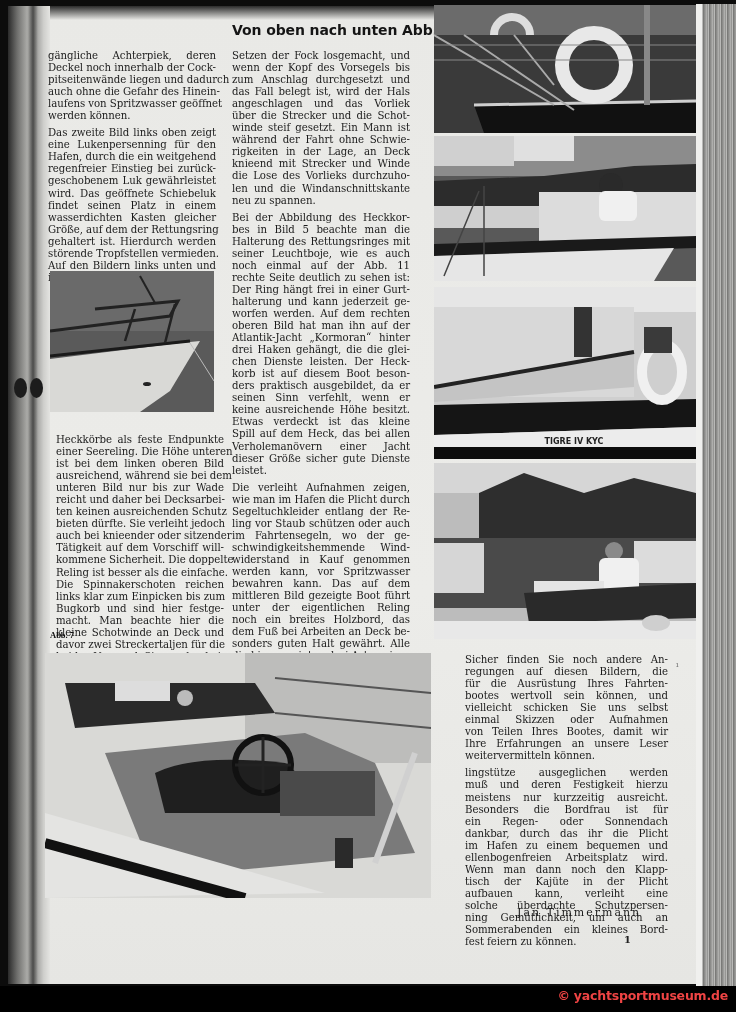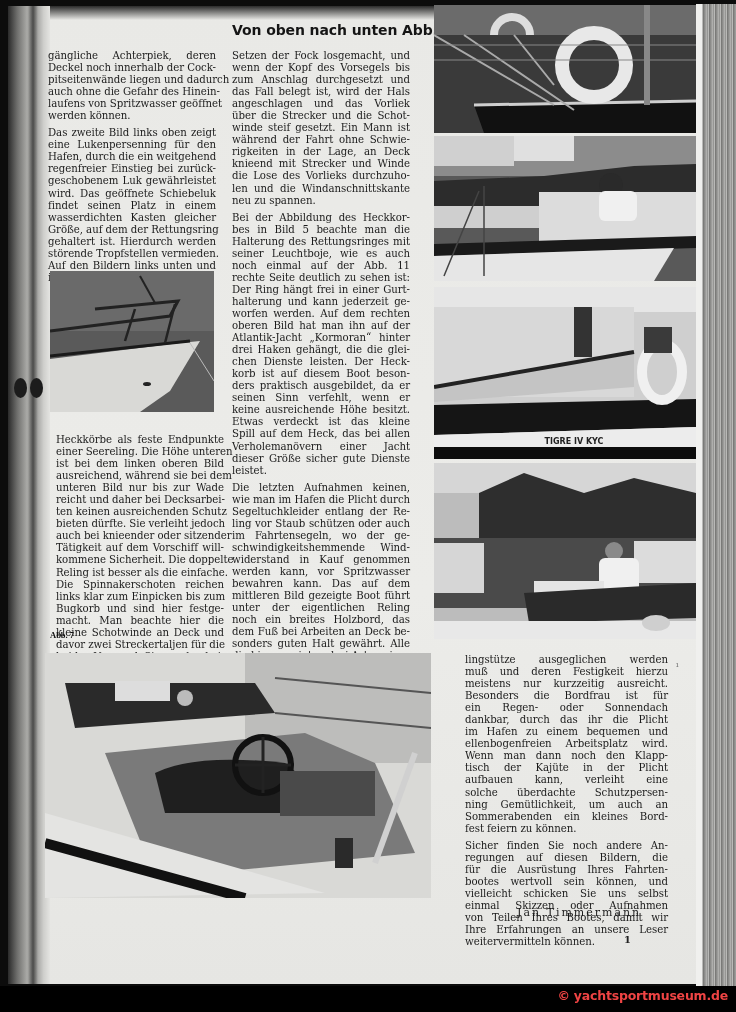--- a/index.html
+++ b/index.html
@@ -165,21 +165,21 @@
       <span class="ln">ders praktisch ausgebildet, da er</span>
       <span class="ln">seinen Sinn verfehlt, wenn er</span>
       <span class="ln">keine ausreichende Höhe besitzt.</span>
       <span class="ln">Etwas verdeckt ist das kleine</span>
       <span class="ln">Spill auf dem Heck, das bei allen</span>
       <span class="ln">Verholemanövern einer Jacht</span>
       <span class="ln">dieser Größe sicher gute Dienste</span>
       <span class="ln last">leistet.</span>
     </p>
     <p>
-      <span class="ln">Die letzten Aufnahmen keinen,</span>
+      <span class="ln">Die verleiht Aufnahmen zeigen,</span>
       <span class="ln">wie man im Hafen die Plicht durch</span>
       <span class="ln">Segeltuchkleider entlang der Re-</span>
       <span class="ln">ling vor Staub schützen oder auch</span>
       <span class="ln">im Fahrtensegeln, wo der ge-</span>
       <span class="ln">schwindigkeitshemmende Wind-</span>
       <span class="ln">widerstand in Kauf genommen</span>
       <span class="ln">werden kann, vor Spritzwasser</span>
       <span class="ln">bewahren kann. Das auf dem</span>
       <span class="ln">mittleren Bild gezeigte Boot führt</span>
       <span class="ln">unter der eigentlichen Reling</span>
@@ -189,46 +189,46 @@
       <span class="ln">die hier gezeigten drei Arten einer</span>
       <span class="ln">Reling verzichten jedoch auf</span>
       <span class="ln">einen Heckkorb, wodurch sie den</span>
       <span class="ln">„Seezaun“ im wesentlichen seiner</span>
       <span class="ln">Festigkeit berauben, da nun aller</span>
       <span class="ln last">Außendruck von der letzten Re-</span>
     </p>
   </div>
 <div class="col" id="col3">
     <p>
+      <span class="ln">Sicher finden Sie noch andere An-</span>
+      <span class="ln">regungen auf diesen Bildern, die</span>
+      <span class="ln">für die Ausrüstung Ihres Fahrten-</span>
+      <span class="ln">bootes wertvoll sein können, und</span>
+      <span class="ln">vielleicht schicken Sie uns selbst</span>
+      <span class="ln">einmal Skizzen oder Aufnahmen</span>
+      <span class="ln">von Teilen Ihres Bootes, damit wir</span>
+      <span class="ln">Ihre Erfahrungen an unsere Leser</span>
+      <span class="ln last">weitervermitteln können.</span>
+    </p>
+    <p>
       <span class="ln">lingstütze ausgeglichen werden</span>
       <span class="ln">muß und deren Festigkeit hierzu</span>
       <span class="ln">meistens nur kurzzeitig ausreicht.</span>
       <span class="ln">Besonders die Bordfrau ist für</span>
       <span class="ln">ein Regen- oder Sonnendach</span>
       <span class="ln">dankbar, durch das ihr die Plicht</span>
       <span class="ln">im Hafen zu einem bequemen und</span>
       <span class="ln">ellenbogenfreien Arbeitsplatz wird.</span>
       <span class="ln">Wenn man dann noch den Klapp-</span>
       <span class="ln">tisch der Kajüte in der Plicht</span>
       <span class="ln">aufbauen kann, verleiht eine</span>
       <span class="ln">solche überdachte Schutzpersen-</span>
       <span class="ln">ning Gemütlichkeit, um auch an</span>
       <span class="ln">Sommerabenden ein kleines Bord-</span>
       <span class="ln last">fest feiern zu können.</span>
-    </p>
-    <p>
-      <span class="ln">Sicher finden Sie noch andere An-</span>
-      <span class="ln">regungen auf diesen Bildern, die</span>
-      <span class="ln">für die Ausrüstung Ihres Fahrten-</span>
-      <span class="ln">bootes wertvoll sein können, und</span>
-      <span class="ln">vielleicht schicken Sie uns selbst</span>
-      <span class="ln">einmal Skizzen oder Aufnahmen</span>
-      <span class="ln">von Teilen Ihres Bootes, damit wir</span>
-      <span class="ln">Ihre Erfahrungen an unsere Leser</span>
-      <span class="ln last">weitervermitteln können.</span>
     </p>
   </div>
 
 <div class="abb-label">Abb. 7</div>
 <div class="signature">Jan Timmermann</div>
 <div class="page-number">1</div>
 <div class="margin-mark" style="left:676px;top:660px;">ı</div>
 
 <div class="photo" style="left:50px;top:271px;width:164px;height:141px;">
   <svg viewBox="0 0 164 141" preserveAspectRatio="none">

